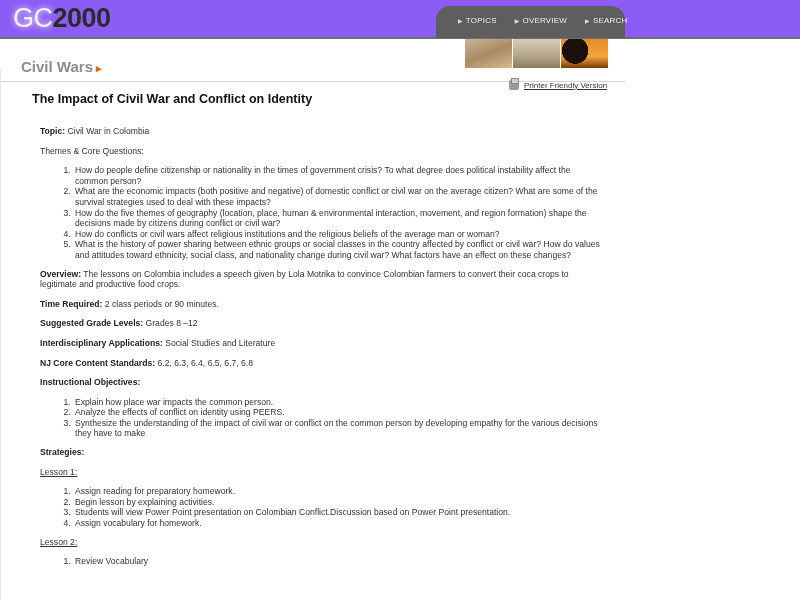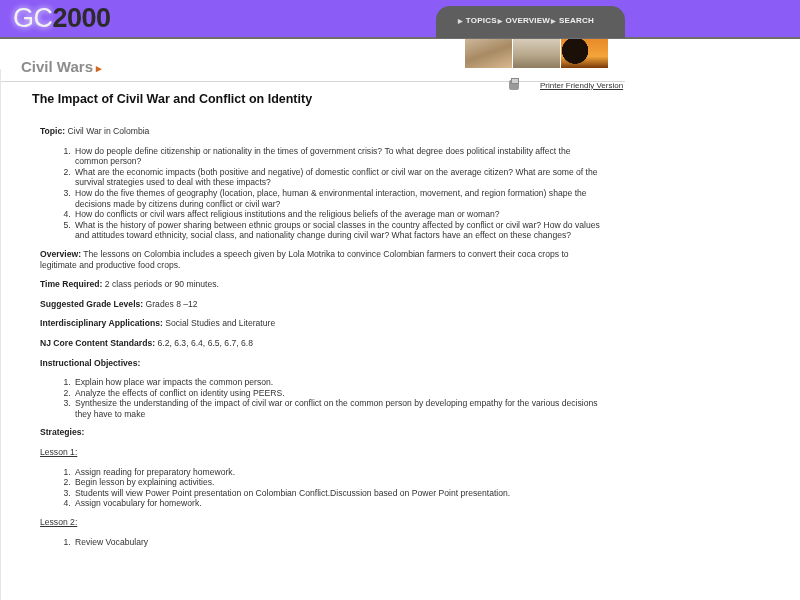--- a/index.html
+++ b/index.html
@@ -16,22 +16,22 @@
     position:absolute; left:13px; top:3px; font-size:27px; line-height:30px;
     letter-spacing:-0.5px;
   }
   .logo .gc { color:#f2f2f2; font-weight:normal; text-shadow:0 0 6px #ffffff; }
   .logo .num { color:#2b2b2b; font-weight:bold; }
   .navtab {
     position:absolute; left:436px; top:6px; width:189px; height:32px;
     background:#5e5e5e; border-radius:14px 14px 0 0;
   }
   .navtab .links {
-    position:absolute; left:22px; top:10px; display:flex; gap:1px;
-    font-size:8px; font-weight:bold; color:#f0f0f0; letter-spacing:0.2px;
+    position:absolute; left:22px; top:10px; display:flex; gap:18px;
+    font-size:8px; font-weight:normal; color:#f0f0f0; letter-spacing:0.2px;
   }
   .navtab .links span.item { display:flex; align-items:center; gap:3px; cursor:pointer; }
   .navtab .links .tri { font-size:6px; color:#ddd; }
   .subbar {
     position:absolute; left:0; top:39px; width:625px; height:30px;
     border-bottom:1px solid #d6d6d6;
     margin-top:12px;
   }
   .section-title {
     position:absolute; left:21px; top:7px; font-size:15px; font-weight:bold; color:#8c8c8c;
@@ -41,21 +41,21 @@
     position:absolute; left:465px; top:39px; height:29px; display:flex; gap:1px;
   }
   .photo { width:47px; height:29px; }
   .p1 { background:linear-gradient(160deg,#cdb79a 0%,#a88a63 50%,#d9b98f 100%); }
   .p2 { background:linear-gradient(180deg,#d7ccb8 0%,#b8a88c 55%,#8e7c60 100%); }
   .p3 { background:radial-gradient(circle at 30% 40%,#1a1008 0 35%,transparent 36%),linear-gradient(180deg,#e88a2a 0%,#f3a53a 60%,#7a3a0a 100%); }
   .left-rule {
     position:absolute; left:0; top:69px; width:1px; height:531px; background:#e5e5e5;
   }
   .printer {
-    position:absolute; left:509px; top:80px; display:flex; align-items:center; gap:21px;
+    position:absolute; left:509px; top:80px; display:flex; align-items:center; gap:5px;
     font-size:8px; color:#333;
   }
   .printer .icon {
     width:10px; height:10px; background:#9a9a9a; border-radius:2px; position:relative;
   }
   .printer .icon::before {
     content:""; position:absolute; left:2px; top:-2px; width:6px; height:4px; background:#d0d0d0; border:1px solid #888;
   }
   .printer a { color:#333; text-decoration:underline; }
   h1 {
@@ -111,20 +111,21 @@
 
 <div class="printer">
   <span class="icon"></span>
   <a>Printer Friendly Version</a>
 </div>
 
 <h1>The Impact of Civil War and Conflict on Identity</h1>
 
 <div class="content">
   <p><b>Topic:</b> <span>Civil War in Colombia</span></p>
+  <p>Themes &amp; Core Questions:</p>
   <ol>
     <li>How do people define citizenship or nationality in the times of government crisis?  To what degree does political instability affect the common person?</li>
     <li>What are the economic impacts (both positive and negative) of domestic conflict or civil war on the average citizen?  What are some of the survival strategies used to deal with these impacts?</li>
     <li>How do the five themes of geography (location, place, human &amp; environmental interaction, movement, and region formation) shape the decisions made by citizens during conflict or civil war?</li>
     <li>How do conflicts or civil wars affect religious institutions and the religious beliefs of the average man or woman?</li>
     <li>What is the history of power sharing between ethnic groups or social classes in the country affected by conflict or civil war?  How do values and attitudes toward ethnicity, social class, and nationality change during civil war?  What factors have an effect on these changes?</li>
   </ol>
   <p><b>Overview:</b> <span>The lessons on Colombia includes a speech given by Lola Motrika to convince Colombian farmers to convert their coca crops to legitimate and productive food crops.</span></p>
   <p><b>Time Required:</b> <span>2 class periods or 90 minutes.</span></p>
   <p><b>Suggested Grade Levels:</b> <span>Grades 8 –12</span></p>

